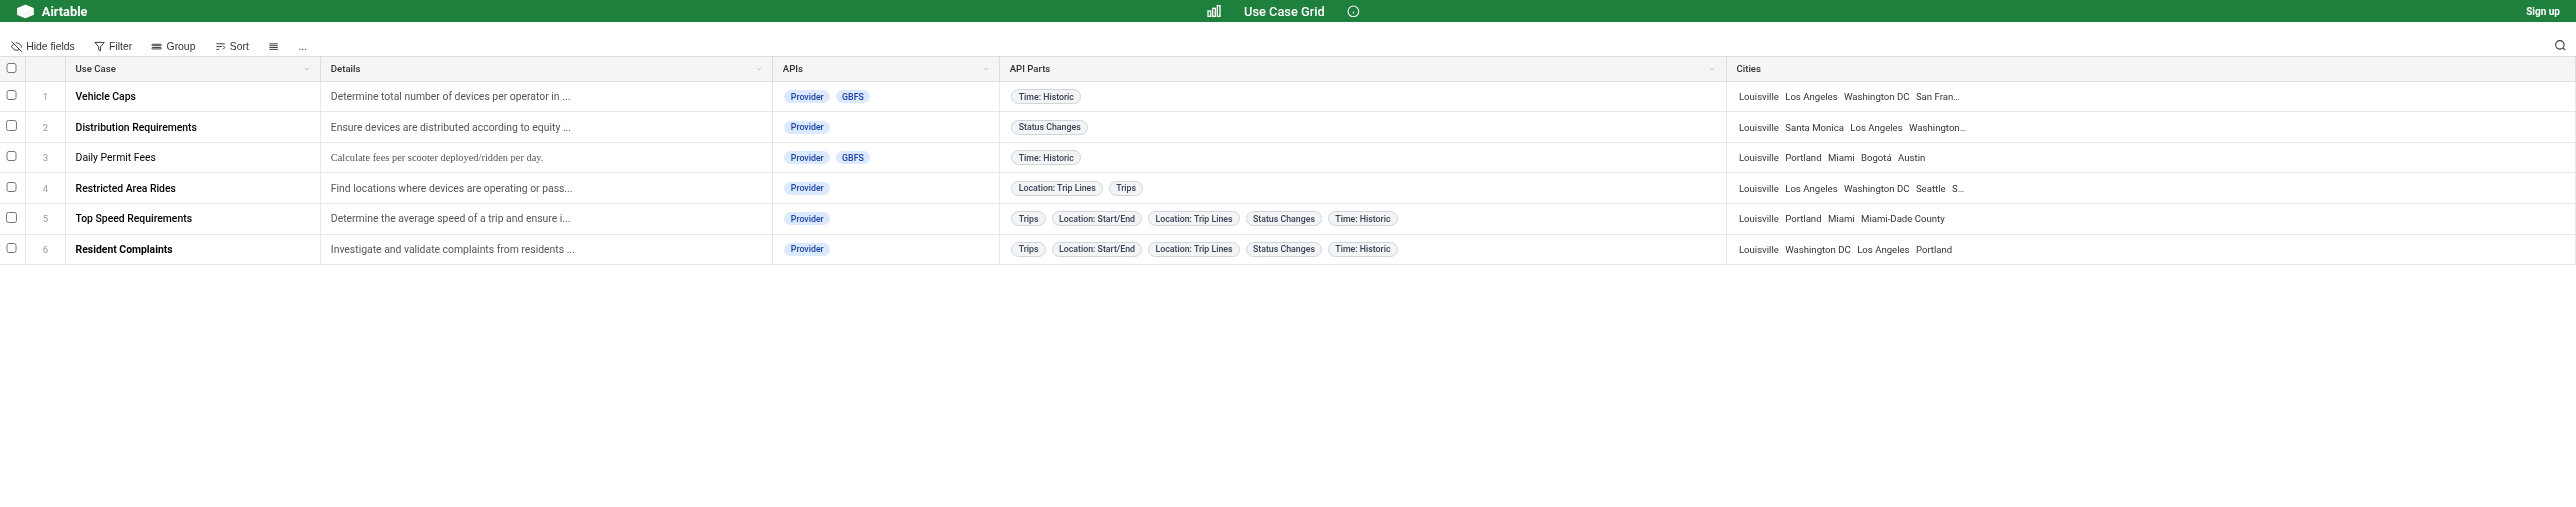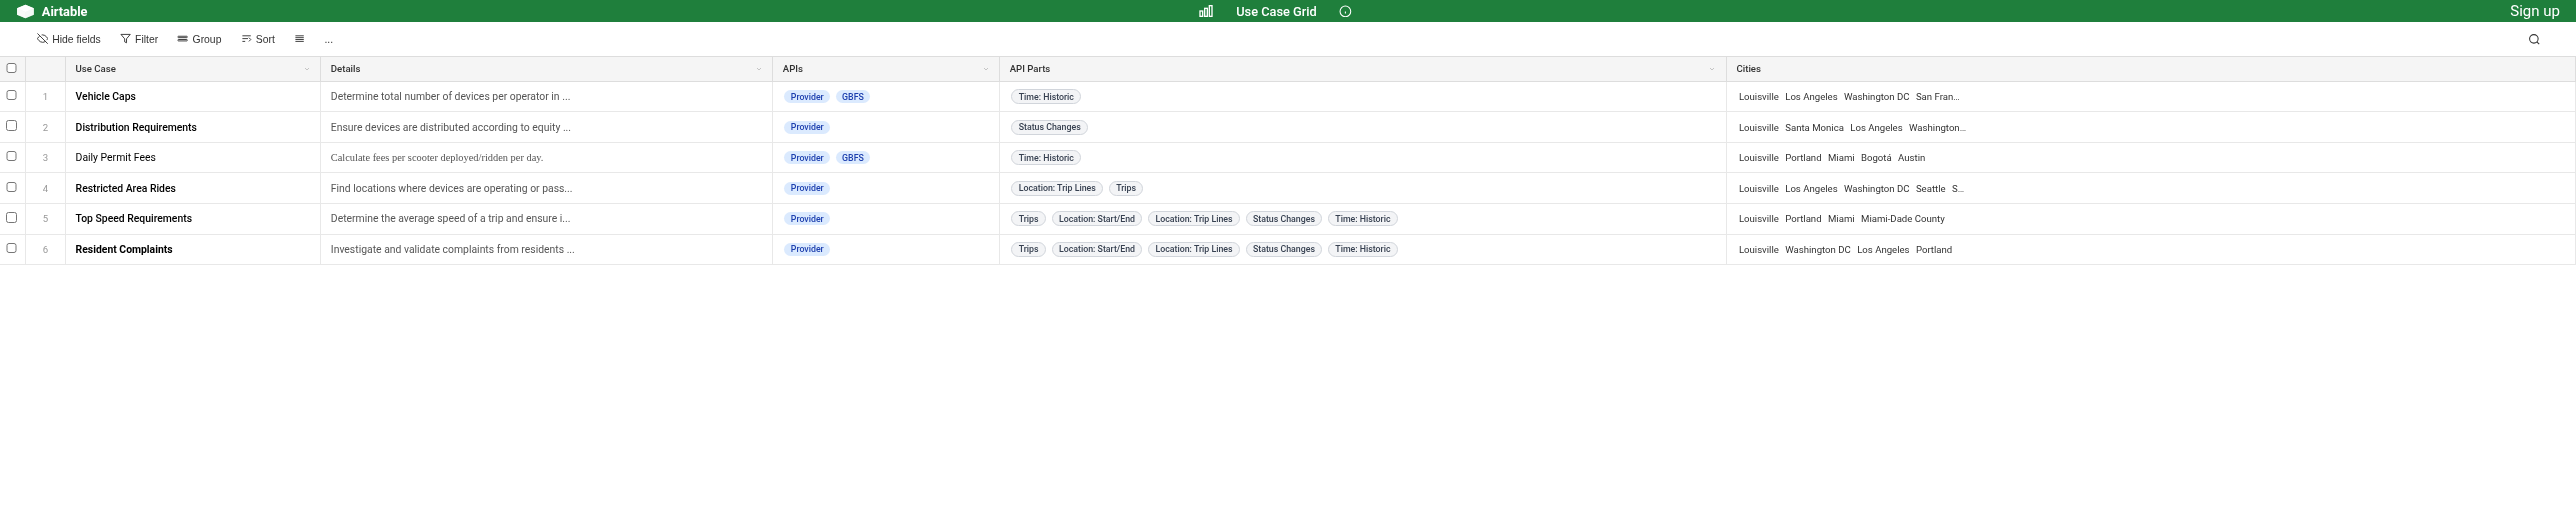--- a/index.html
+++ b/index.html
@@ -12,28 +12,28 @@
       display: flex;
       align-items: center;
       justify-content: space-between;
       padding: 0 16px;
       color: white;
     }
     .top-bar-left { display: flex; align-items: center; gap: 8px; }
     .logo { display: flex; align-items: center; gap: 4.8px; font-weight: 700; font-size: 12.8px; }
     .logo-icon { width: 21px; height: 21px; }
     .top-bar-center { display: flex; align-items: center; gap: 22px; font-size: 12.8px; font-weight: 500; }
-    .top-bar-right { font-size: 15px; font-weight: 400; margin-left: 48px; }
+    .top-bar-right { font-size: 10px; font-weight: 700; margin-left: 48px; }
 
     
     .toolbar {
       height: 35px;
       display: flex;
-      align-items: center;
-      padding: 0 29px;
+      align-items: flex-end;
+      padding: 0 3px;
       gap: 3.2px;
       border-bottom: 0.8px solid #ddd;
       background: #fff;
     }
     .toolbar-btn {
       display: flex; align-items: center; gap: 4px;
       padding: 4px 8px;
       border-radius: 3.2px;
       cursor: pointer;
       font-size: 10.4px;

